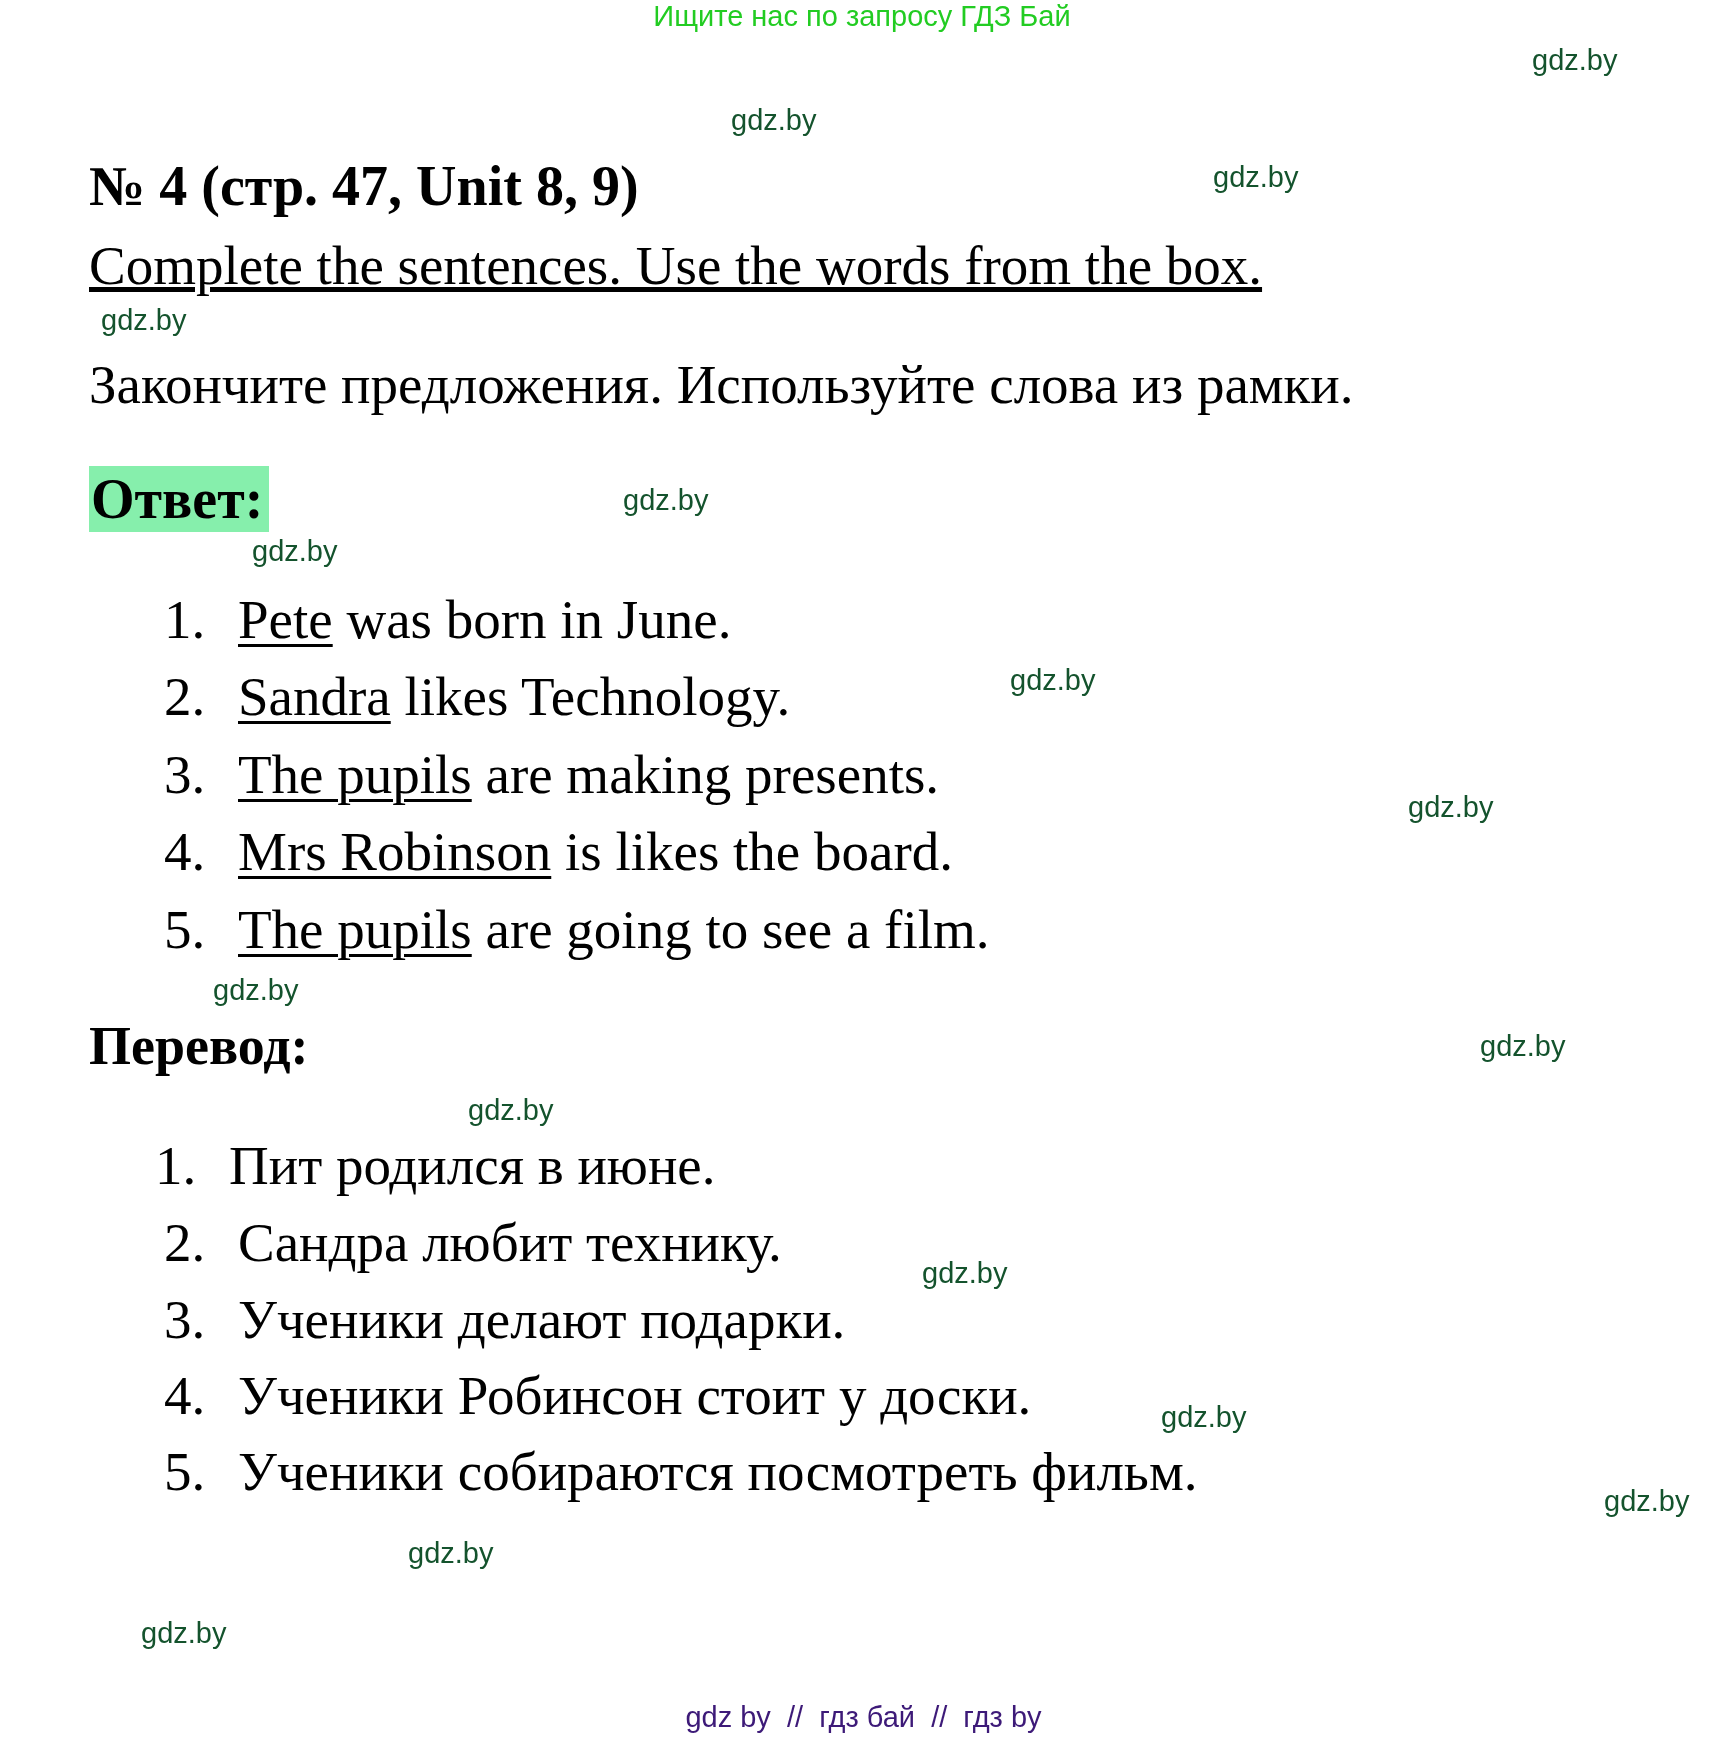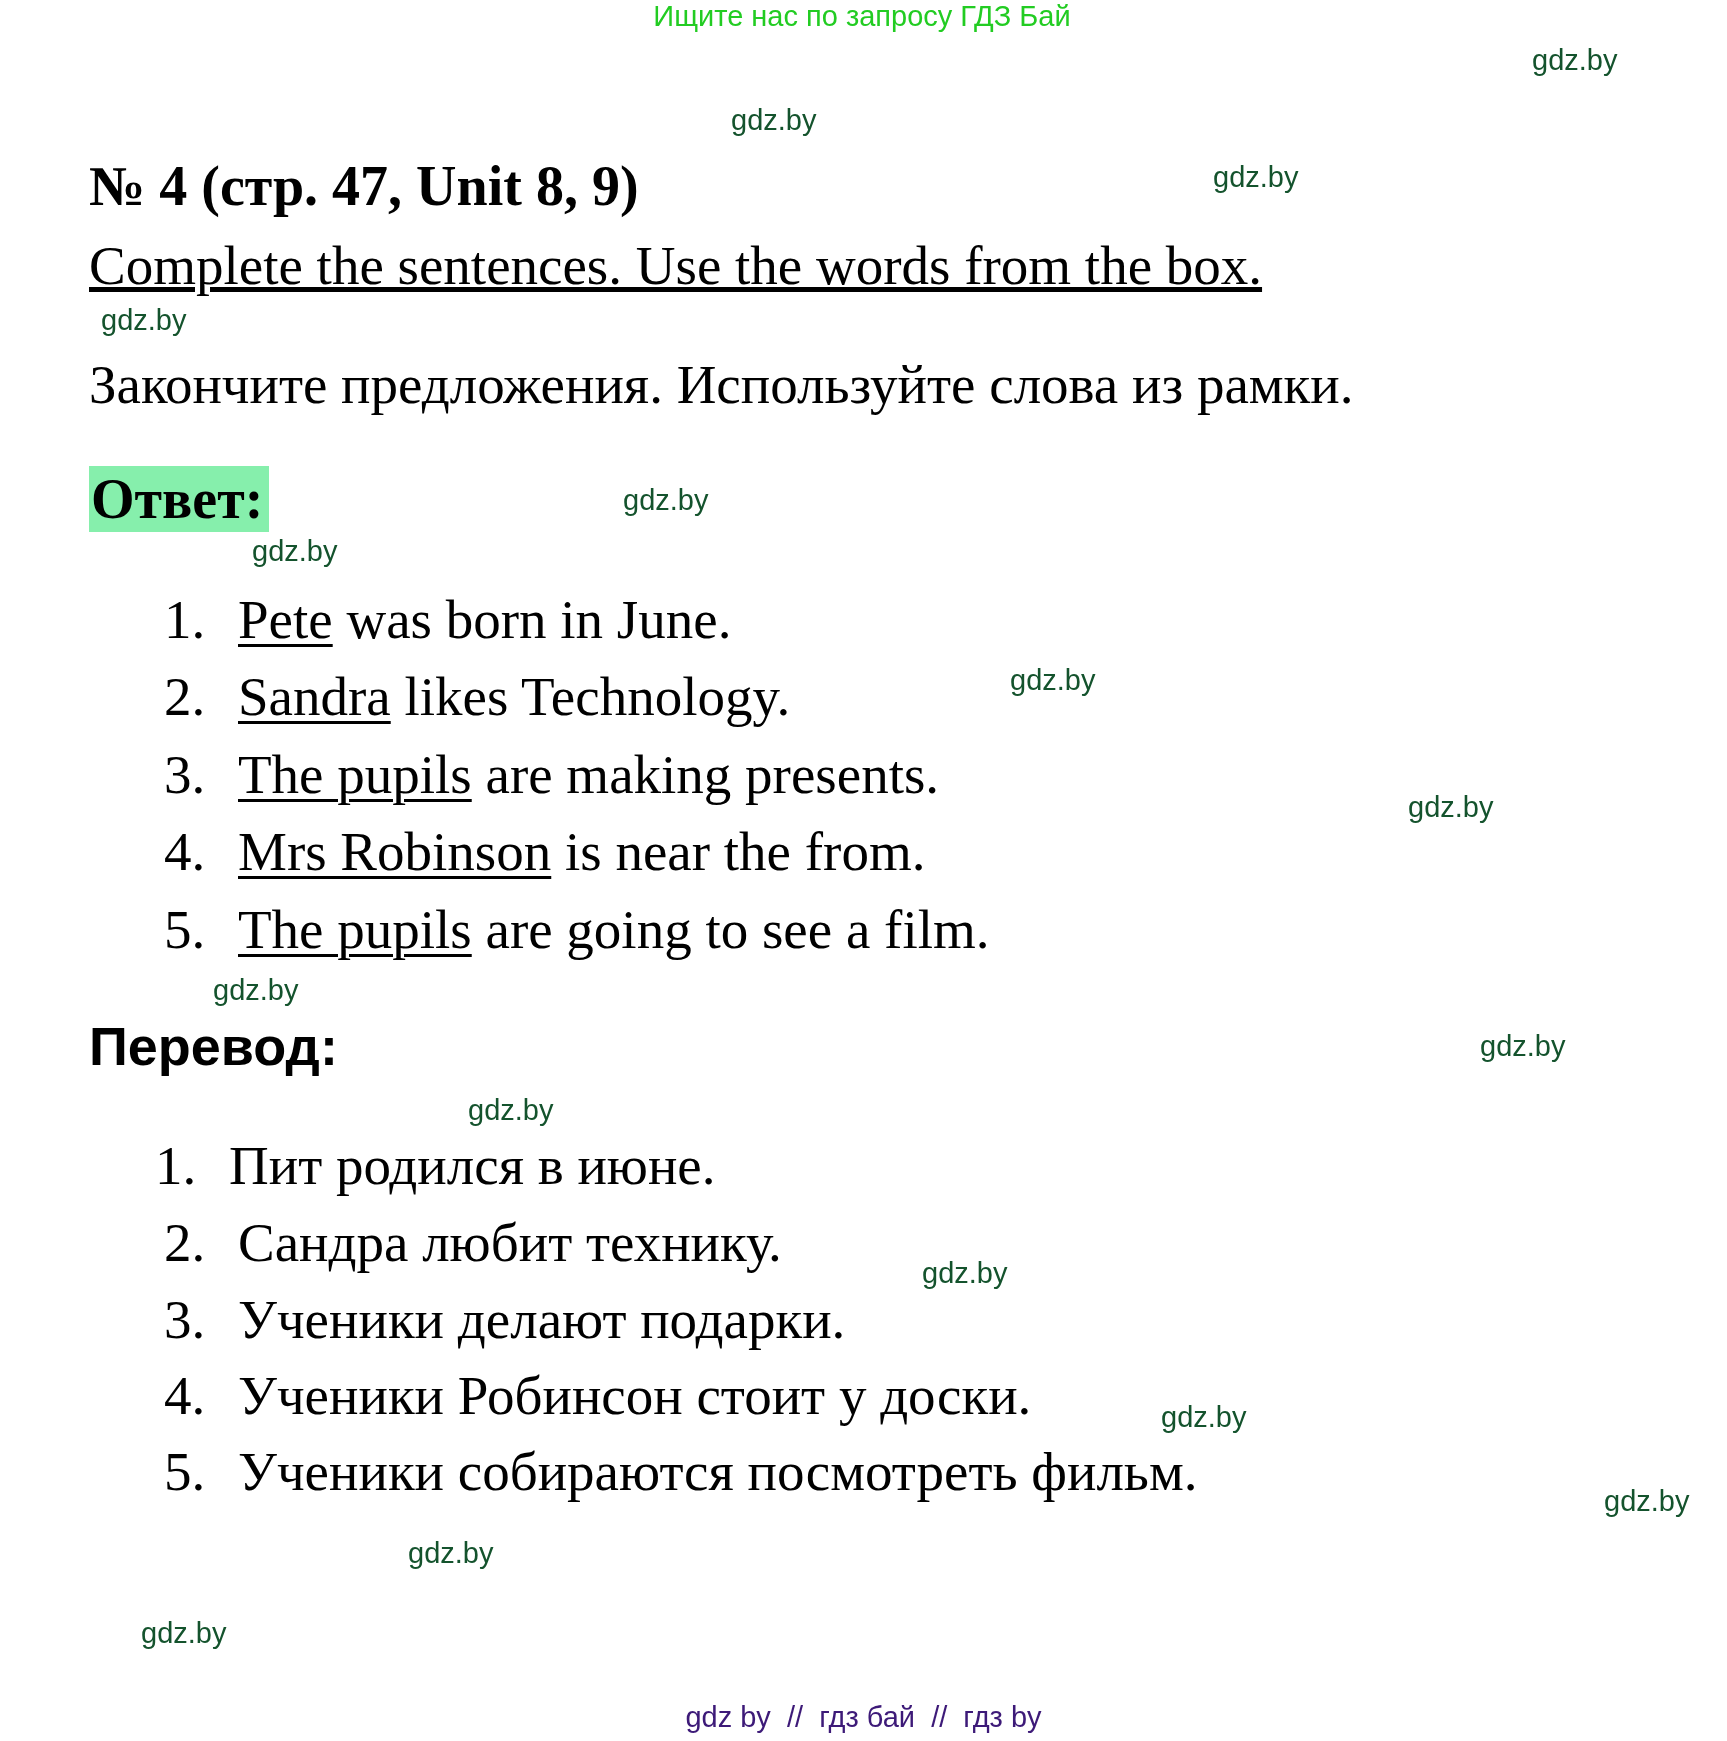--- a/index.html
+++ b/index.html
@@ -16,21 +16,21 @@
     font-family: "Liberation Serif", serif; font-weight: bold; font-size: 56px; line-height: 64px; color: #000; margin-top: 39px;
   }
   .instr {
     font-family: "Liberation Serif", serif; font-size: 55px; line-height: 62px; color: #000;
   }
   .answer-label {
     font-family: "Liberation Serif", serif; font-weight: bold; font-size: 56px; line-height: 66px;
     color: #000; padding: 0 2px;
   }
   .section-label {
-    font-family: Liberation Sans, sans-serif; font-weight: bold; font-size: 54px; line-height: 62px; color: #000;
+    font-family: Liberation Serif, serif; font-weight: bold; font-size: 54px; line-height: 62px; color: #000;
   }
   .item {
     font-family: "Liberation Serif", serif; font-size: 55px; line-height: 62px; color: #000;
   }
   .item .num { display: inline-block; width: 74px; }
   .item u { text-decoration-thickness: 3px; text-underline-offset: 6px; }
   .footer {
     left: 0; width: 1727px; top: 1700px; text-align: center;
     font-family: "Liberation Sans", sans-serif; font-size: 29px; line-height: 34px;
   }
@@ -55,21 +55,21 @@
   <div class="abs item" style="left:164px; top:589px;">
     <span class="num">1.</span><u>Pete</u><span> was born in June.</span>
   </div>
   <div class="abs item" style="left:164px; top:666px;">
     <span class="num">2.</span><u>Sandra</u><span> likes Technology.</span>
   </div>
   <div class="abs item" style="left:164px; top:744px;">
     <span class="num">3.</span><u>The pupils</u><span> are making presents.</span>
   </div>
   <div class="abs item" style="left:164px; top:821px;">
-    <span class="num">4.</span><u>Mrs Robinson</u><span> is near the from.</span>
+    <span class="num">4.</span><u>Mrs Robinson</u><span> is likes the board.</span>
   </div>
   <div class="abs item" style="left:164px; top:899px;">
     <span class="num">5.</span><u>The pupils</u><span> are going to see a film.</span>
   </div>
 </div>
 
 <div class="abs section-label" style="left:89px; top:1015px;">Перевод:</div>
 
 <div>
   <div class="abs item" style="left:155px; top:1135px;">

